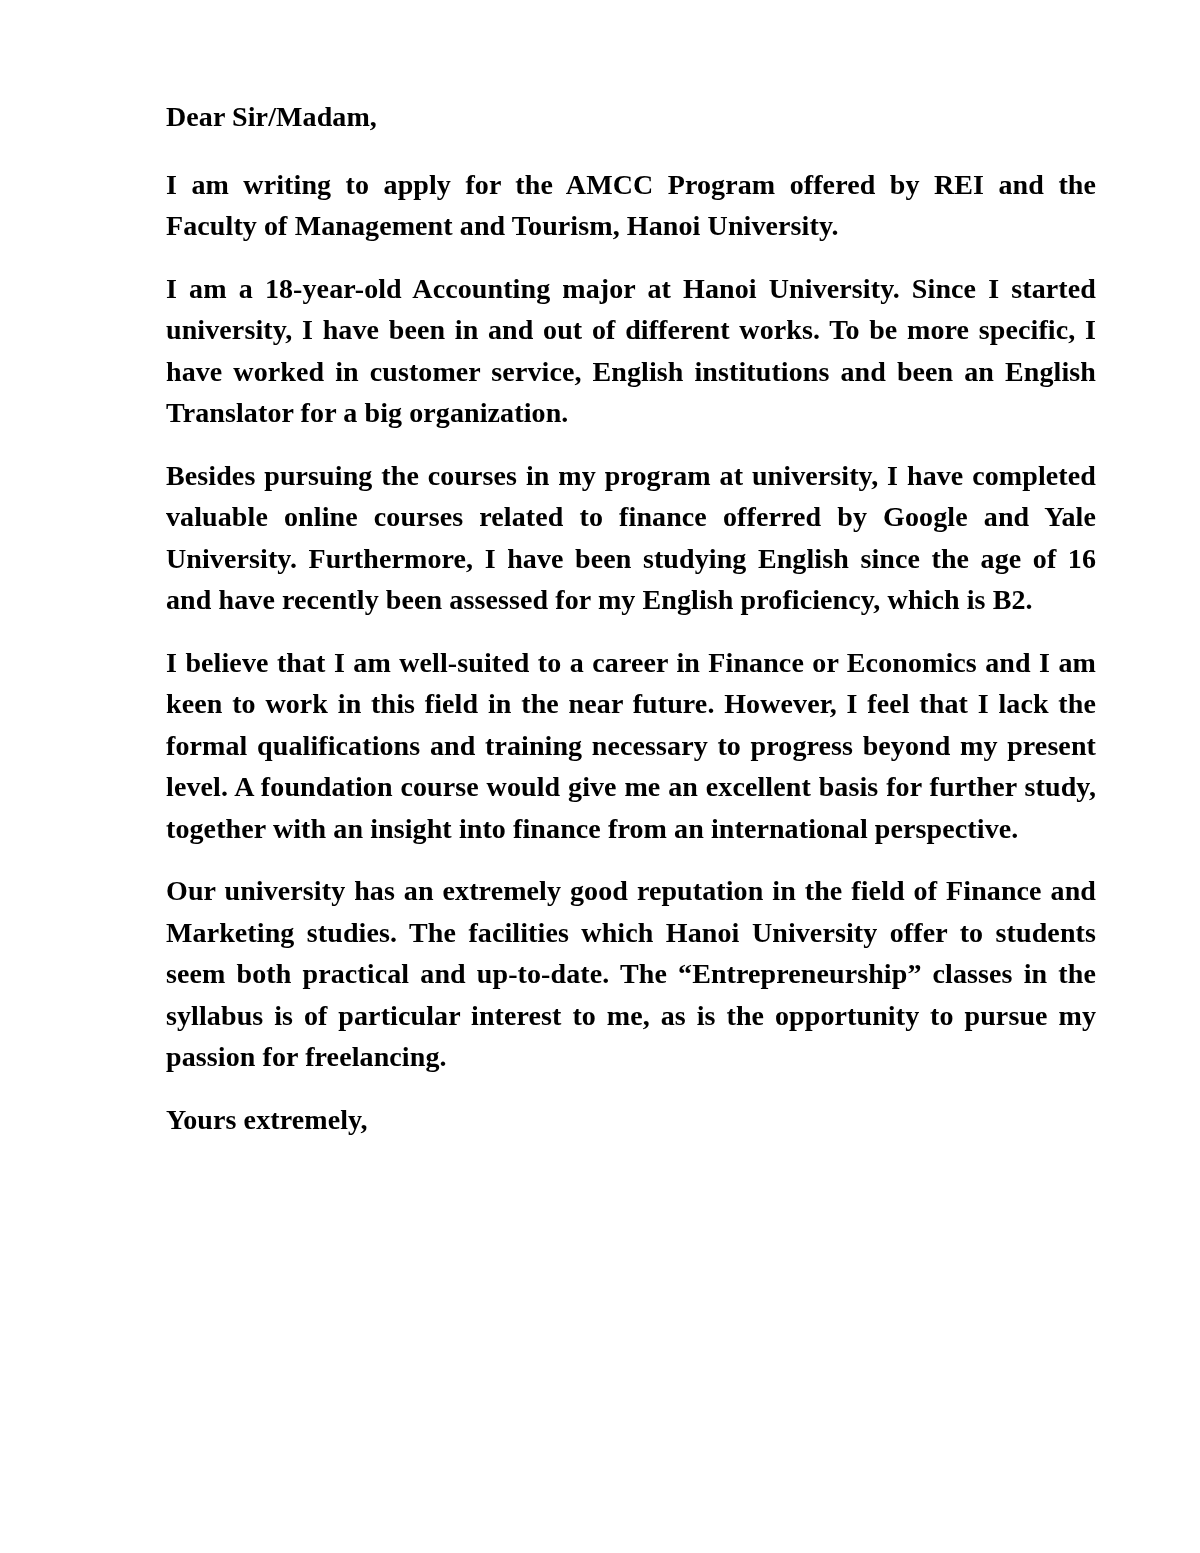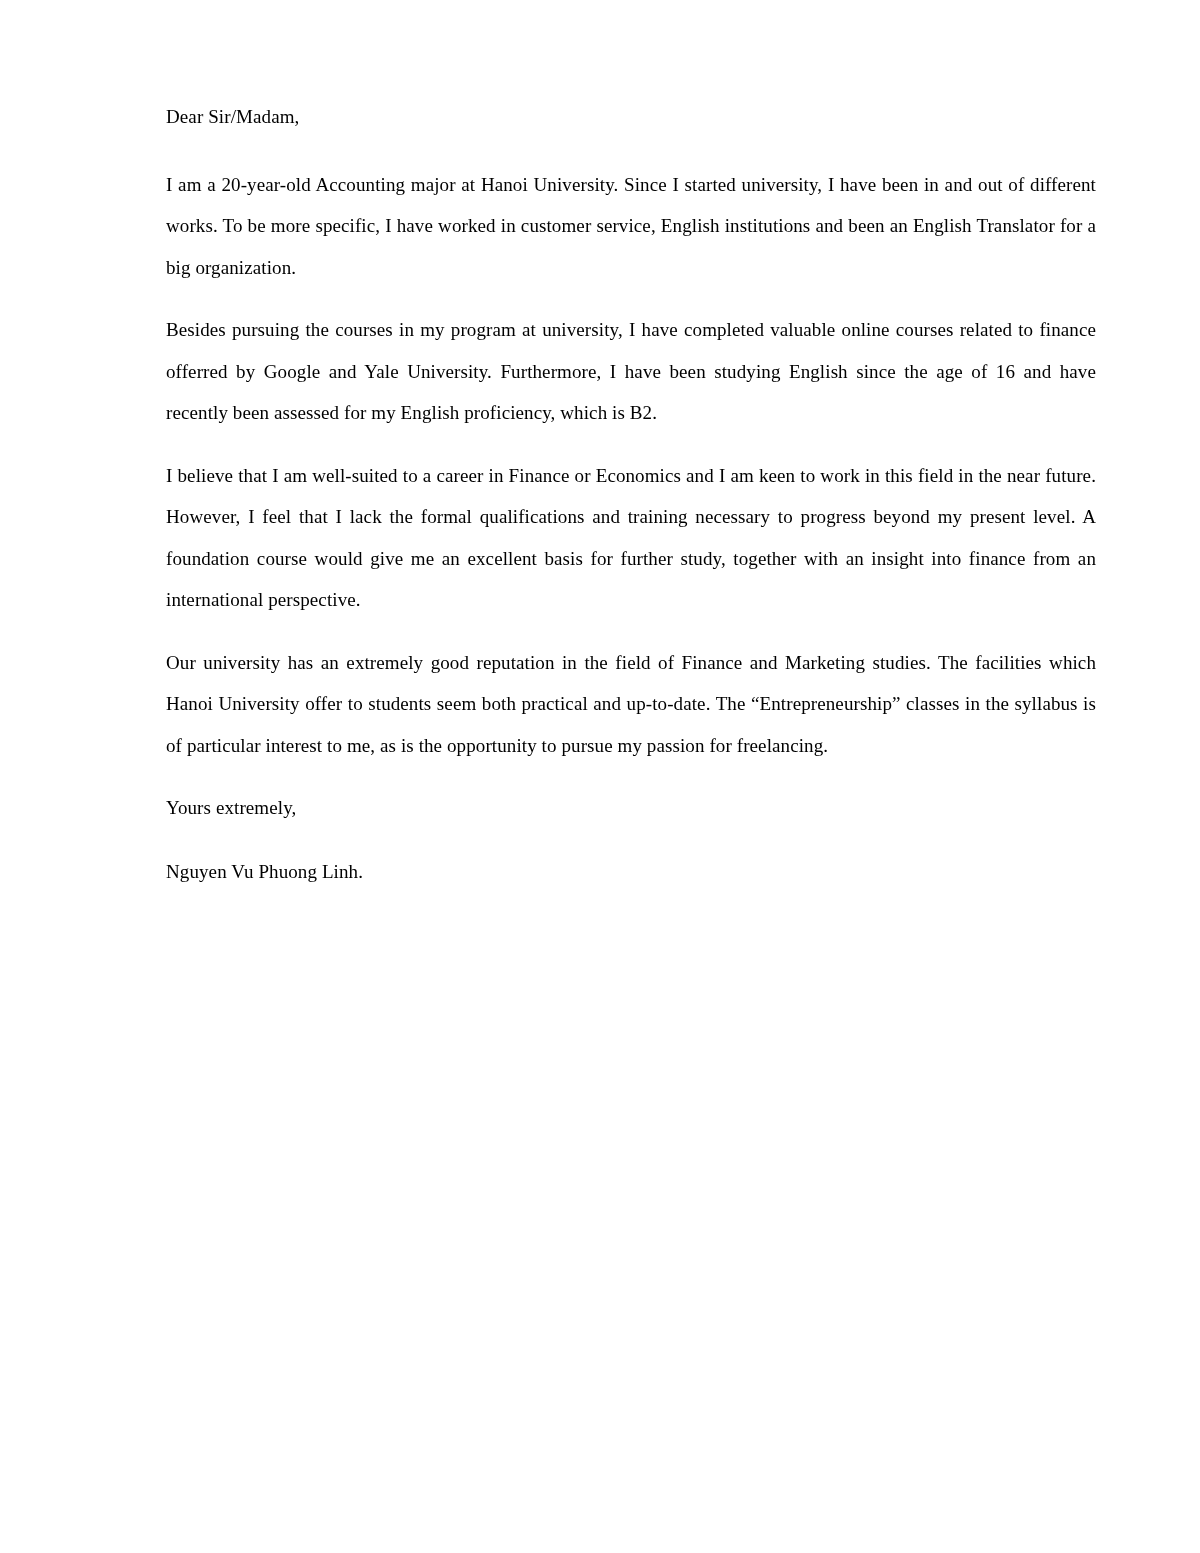--- a/index.html
+++ b/index.html
@@ -17,25 +17,26 @@
     box-sizing: border-box;
     width: 1200px;
     height: 1553px;
     padding: 96px 110px 80px 166px;
     background: #ffffff;
   }
   .letter {
     width: 930px;
   }
   .para {
-    font-size: 19px;
+    font-size: 28px;
     line-height: 41.5px;
     margin: 0 0 21px 0;
     text-align: left;
     letter-spacing: 0.1px;
+    font-weight: bold;
   }
   .para.justify {
     text-align: justify;
     text-justify: inter-word;
   }
   .para.last-block {
     margin-bottom: 21px;
   }
   .salutation {
     margin-bottom: 26px;
@@ -48,28 +49,28 @@
   }
 </style>
 </head>
 <body>
 
 <div class="page">
   <div class="letter">
 
     <p class="para salutation">Dear Sir/Madam,</p>
 
+    <p class="para justify">I am writing to apply for the AMCC Program offered by REI and the Faculty of Management and Tourism, Hanoi University.</p>
 
-    <p class="para justify">I am a 20-year-old Accounting major at Hanoi University. Since I started university, I have been in and out of different works. To be more specific, I have worked in customer service, English institutions and been an English Translator for a big organization.</p>
+    <p class="para justify">I am a 18-year-old Accounting major at Hanoi University. Since I started university, I have been in and out of different works. To be more specific, I have worked in customer service, English institutions and been an English Translator for a big organization.</p>
 
     <p class="para justify">Besides pursuing the courses in my program at university, I have completed valuable online courses related to finance offerred by Google and Yale University. Furthermore, I have been studying English since the age of 16 and have recently been assessed for my English proficiency, which is B2.</p>
 
     <p class="para justify">I believe that I am well-suited to a career in Finance or Economics and I am keen to work in this field in the near future. However, I feel that I lack the formal qualifications and training necessary to progress beyond my present level. A foundation course would give me an excellent basis for further study, together with an insight into finance from an international perspective.</p>
 
     <p class="para justify">Our university has an extremely good reputation in the field of Finance and Marketing studies. The facilities which Hanoi University offer to students seem both practical and up-to-date. The “Entrepreneurship” classes in the syllabus is of particular interest to me, as is the opportunity to pursue my passion for freelancing.</p>
 
 
     <p class="para closing">Yours extremely,</p>
 
-    <p class="para signature">Nguyen Vu Phuong Linh.</p>
 
   </div>
 </div>
 
 </body></html>

